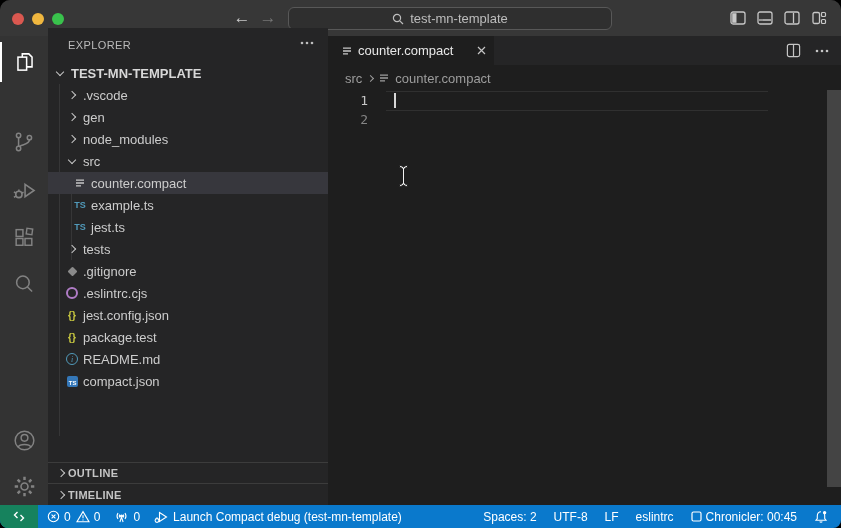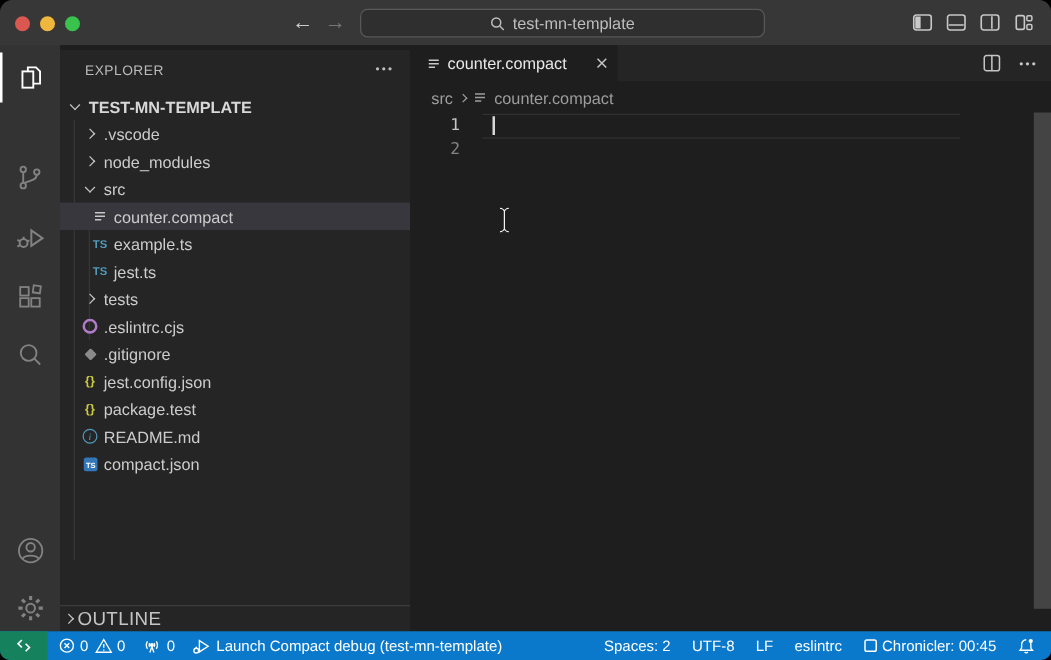--- a/index.html
+++ b/index.html
@@ -19,21 +19,21 @@
   .tb-icons{position:absolute;right:14px;top:11px;display:flex;gap:11px;}
   .tb-icons svg{display:block;}
 
   
   .activitybar{position:absolute;left:0;top:36px;bottom:23px;width:48px;background:#333333;}
   .ab-item{position:absolute;left:0;width:48px;height:40px;display:flex;align-items:center;justify-content:center;}
   .ab-item.active{border-left:2px solid #ffffff;}
   .ab-item.active svg{margin-left:-2px;}
 
   
-  .sidebar{position:absolute;left:48px;top:40px;bottom:23px;width:280px;background:#252526;color:#cccccc;}
+  .sidebar{position:absolute;left:48px;top:28px;bottom:23px;width:280px;background:#252526;color:#cccccc;}
   .sb-header{position:absolute;left:0;top:0;width:100%;height:34px;}
   .sb-title{position:absolute;left:20px;top:11px;font-size:11px;letter-spacing:.4px;color:#bbbbbb;}
   .sb-more{position:absolute;right:14px;top:12px;}
   .tree{position:absolute;left:0;top:34px;width:100%;}
   .row{height:22px;display:flex;align-items:center;font-size:13px;color:#cccccc;position:relative;}
   .row.sel{background:#37373d;}
   .row .slot{width:16px;height:16px;display:flex;align-items:center;justify-content:center;flex:none;}
   .row .lbl{margin-left:3px;white-space:nowrap;}
   .d-h{padding-left:4px;font-weight:bold;color:#d8d8d8;}
   .d0{padding-left:16px;}
@@ -43,21 +43,21 @@
   .cv-d{transform:rotate(45deg);margin-top:-3px;}
   .guide{position:absolute;width:1px;background:rgba(255,255,255,.08);}
   
   .fi-ts{color:#519aba;font-size:9px;font-weight:bold;letter-spacing:0;}
   .fi-json{color:#cbcb41;font-size:10px;font-weight:bold;}
   .fi-eslint{width:8px;height:8px;border:2px solid #b07cc6;border-radius:50%;}
   .fi-git{width:7px;height:7px;background:#8a8a8a;transform:rotate(45deg);border-radius:1px;}
   .fi-info{width:10px;height:10px;border:1.2px solid #519aba;border-radius:50%;color:#519aba;font-size:8px;display:flex;align-items:center;justify-content:center;font-family:"Liberation Serif",serif;font-style:italic;}
   .fi-tssq{width:11px;height:11px;background:#3477b8;border-radius:2px;color:#fff;font-size:6px;font-weight:bold;display:flex;align-items:end;justify-content:end;padding:0 1px 1px 0;box-sizing:border-box;}
   .sb-panels{position:absolute;left:0;bottom:0;width:100%;}
-  .panel-h{height:20px;border-top:1px solid #3c3c3c;display:flex;align-items:center;padding-left:0;font-size:15px;font-weight:normal;letter-spacing:.3px;color:#c5c5c5;}
+  .panel-h{height:20px;border-top:1px solid #3c3c3c;display:flex;align-items:center;padding-left:6px;font-size:11px;font-weight:bold;letter-spacing:.3px;color:#c5c5c5;}
   .panel-h .slot{width:14px;display:flex;justify-content:center;}
 
   
   .editor{position:absolute;left:328px;top:36px;right:0;bottom:23px;background:#1e1e1e;}
   .tabstrip{position:absolute;left:0;top:0;right:0;height:29px;background:#252526;}
   .tab{position:absolute;left:0;top:0;width:166px;height:29px;background:#1e1e1e;display:flex;align-items:center;padding:0 8px 0 14px;box-sizing:border-box;gap:6px;color:#e8e8e8;font-size:13px;}
   .tab-close{margin-left:auto;display:flex;}
   .ts-actions{position:absolute;right:12px;top:7px;display:flex;gap:14px;align-items:center;}
   .breadcrumbs{position:absolute;left:0;top:29px;right:0;height:26px;display:flex;align-items:center;padding-left:17px;gap:6px;color:#9d9d9d;font-size:13px;}
   .bc-sep{width:4px;height:4px;border-right:1.1px solid #9d9d9d;border-bottom:1.1px solid #9d9d9d;transform:rotate(-45deg);}
@@ -205,20 +205,26 @@
       <div class="row d0">
           <span class="slot">
             <i class="cv cv-r"></i>
           </span>
           <span class="lbl">.vscode</span>
         </div>
       <div class="row d0">
           <span class="slot">
             <i class="cv cv-r"></i>
           </span>
+          <span class="lbl">gen</span>
+        </div>
+      <div class="row d0">
+          <span class="slot">
+            <i class="cv cv-r"></i>
+          </span>
           <span class="lbl">node_modules</span>
         </div>
       <div class="row d0">
           <span class="slot">
             <i class="cv cv-d"></i>
           </span>
           <span class="lbl">src</span>
         </div>
       <div class="row d1 sel">
           <span class="slot">
@@ -241,29 +247,29 @@
           <span class="lbl">jest.ts</span>
         </div>
       <div class="row d0">
           <span class="slot">
             <i class="cv cv-r"></i>
           </span>
           <span class="lbl">tests</span>
         </div>
       <div class="row d0">
           <span class="slot">
+            <span class="fi-git"></span>
+          </span>
+          <span class="lbl">.gitignore</span>
+        </div>
+      <div class="row d0">
+          <span class="slot">
             <span class="fi-eslint"></span>
           </span>
           <span class="lbl">.eslintrc.cjs</span>
-        </div>
-      <div class="row d0">
-          <span class="slot">
-            <span class="fi-git"></span>
-          </span>
-          <span class="lbl">.gitignore</span>
         </div>
       <div class="row d0">
           <span class="slot">
             <span class="fi-json">{}</span>
           </span>
           <span class="lbl">jest.config.json</span>
         </div>
       <div class="row d0">
           <span class="slot">
             <span class="fi-json">{}</span>
@@ -283,20 +289,26 @@
           <span class="lbl">compact.json</span>
         </div>
     </div>
 
     <div class="sb-panels">
       <div class="panel-h">
           <span class="slot">
             <i class="cv cv-r"></i>
           </span>
           <span>OUTLINE</span>
+        </div>
+      <div class="panel-h" style="height:21px;">
+          <span class="slot">
+            <i class="cv cv-r"></i>
+          </span>
+          <span>TIMELINE</span>
         </div>
     </div>
   </div>
 
   <div class="editor">
     <div class="tabstrip">
       <div class="tab">
         <svg width="10" height="10" viewBox="0 0 10 10">
             <path d="M1 2.2h8M1 5h8M1 7.8h5" stroke="#c8c8c8" stroke-width="1.3"></path>
           </svg>

